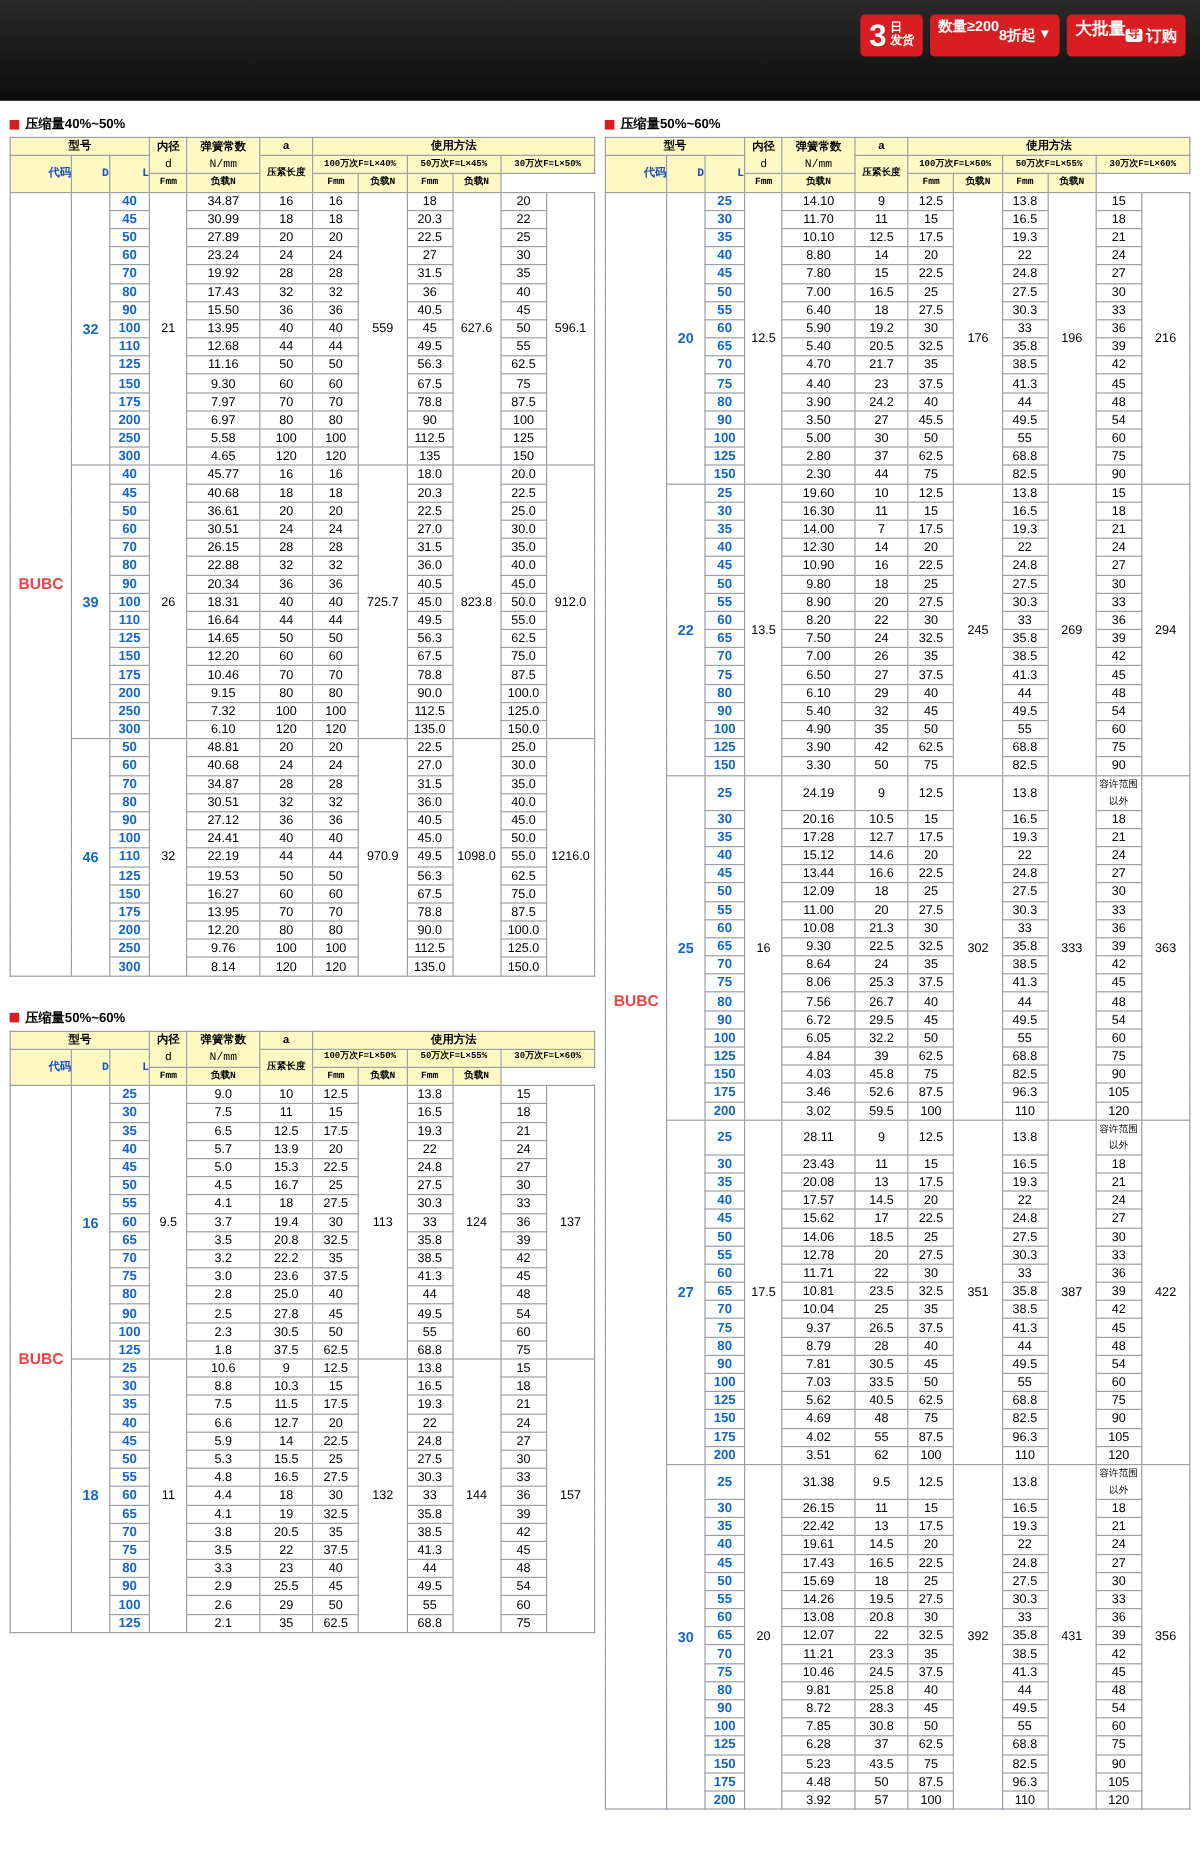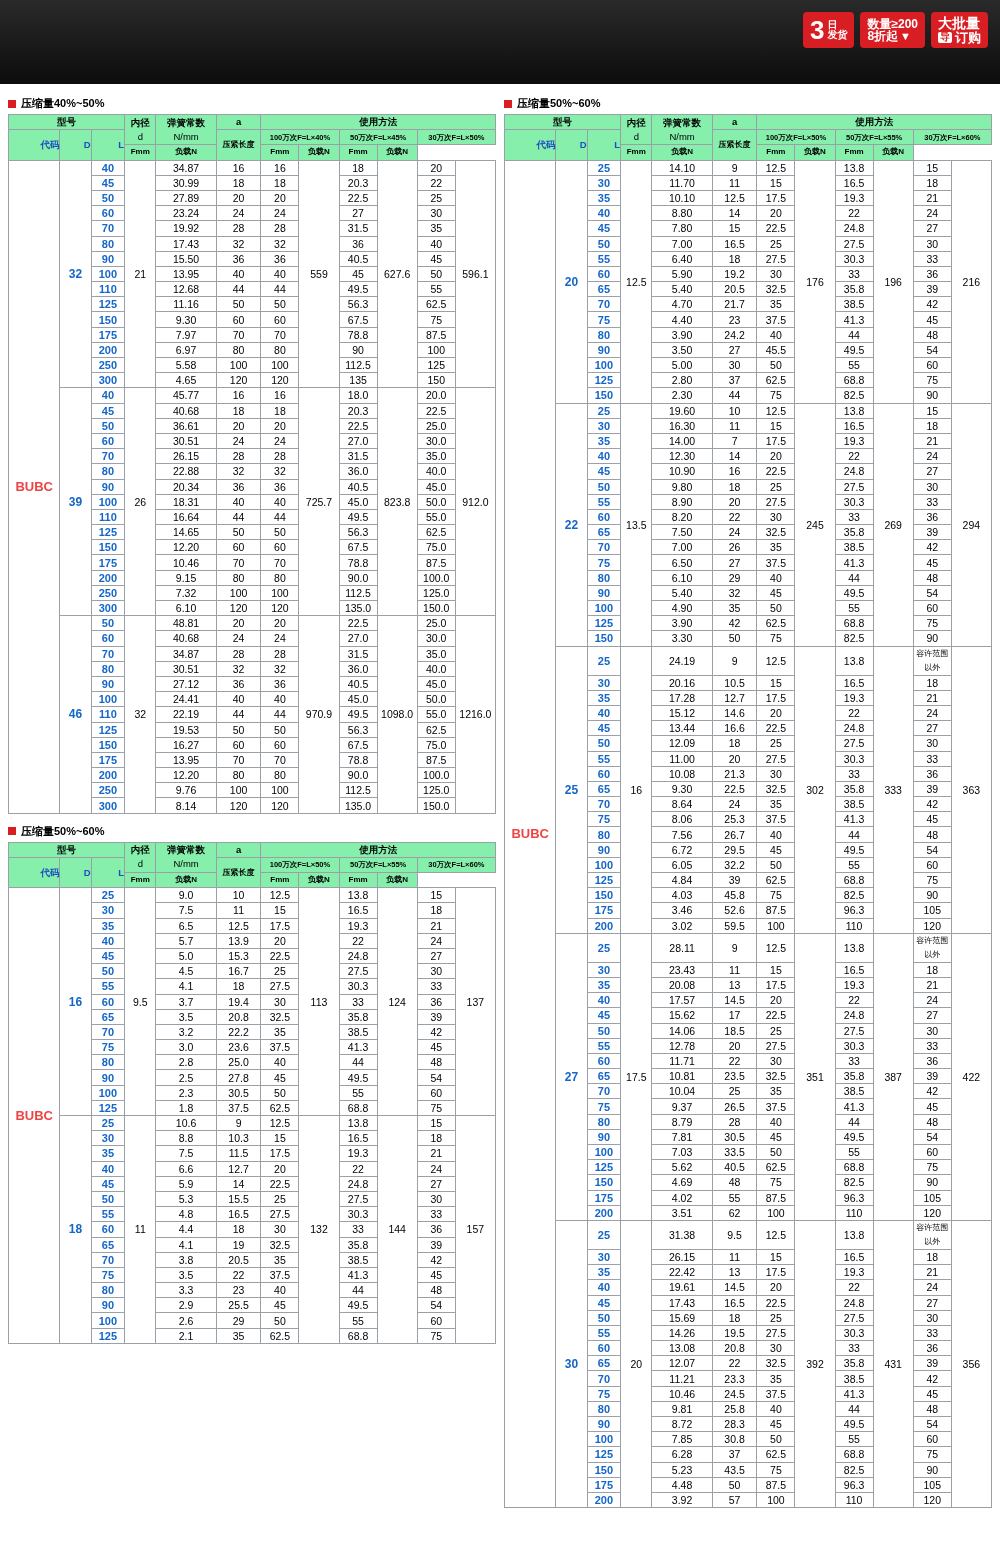--- a/index.html
+++ b/index.html
@@ -20,21 +20,21 @@
   }
   .header .tri{
     display:inline-block;width:0;height:0;
     border-left:13px solid #fff;border-top:8px solid transparent;border-bottom:8px solid transparent;
     margin:0 4px;
   }
   .header .sub{font-size:22px;font-weight:bold;}
   .badges{position:absolute;right:12px;top:12px;display:flex;gap:6px;align-items:stretch;}
   .badge{
     background:#d81e22;color:#fff;border-radius:4px;padding:4px 7px;
-    display:flex;flex-direction:column;justify-content:center;line-height:1.05;
+    display:flex;flex-direction:row;justify-content:center;line-height:1.05;
   }
   .badge.b1{flex-direction:row;align-items:center;gap:3px;font-weight:bold;}
   .badge .big{font-size:26px;font-weight:bold;}
   .badge .small{font-size:10px;font-weight:bold;}
   .badge.b2 .row{font-size:12px;font-weight:bold;white-space:nowrap;}
   .badge.b2 .row2{display:flex;align-items:center;gap:2px;}
   .badge.b2 .down{font-size:11px;}
   .badge.b3{background:#d81e22;}
   .badge.b3 .row{font-size:14px;font-weight:bold;white-space:nowrap;}
   .badge.b3 .row2{font-size:13px;font-weight:bold;display:flex;align-items:center;gap:3px;}
@@ -46,32 +46,32 @@
     margin:0 0 3px 0;
   }
   .sec-title .sq{width:8px;height:8px;background:#d81e22;display:inline-block;}
 
   
   table{border-collapse:collapse;width:100%;table-layout:fixed;}
   td,th{
     border:1px solid #9aa0a6;padding:0;height:14.2px;line-height:14px;
     text-align:center;font-size:10px;font-weight:normal;
   }
-  thead td{background:#86efac;font-weight:bold;font-size:9.5px;}
+  thead td{background:#fef9c3;font-weight:bold;font-size:9.5px;font-family:Liberation Mono, monospace;}
   .hdr-blue{color:#1a4fbf;font-weight:bold;text-align:right;}
   .code-cell{color:#ef4444;font-weight:bold;font-size:13px;}
   .dcell{color:#1466c8;font-weight:bold;font-size:12px;}
   .lcell{color:#1466c8;font-weight:bold;font-size:11px;}
   .num{font-size:10.5px;}
   .tiny{font-size:7.5px;line-height:9px;}
   .vsm{font-size:8px;}
 
   .col-left{position:absolute;left:8px;top:96px;width:488px;}
   .col-right{position:absolute;left:504px;top:96px;width:488px;}
-  .blk{margin-bottom:10px;}
+  .blk{margin-bottom:27px;}
 </style>
 </head>
 <body>
 
 <div class="header">
   <div class="badges">
     <div class="badge b1">
       <span class="big">3</span>
       <span style="display:flex;flex-direction:column;">
         <span class="small">日</span>

